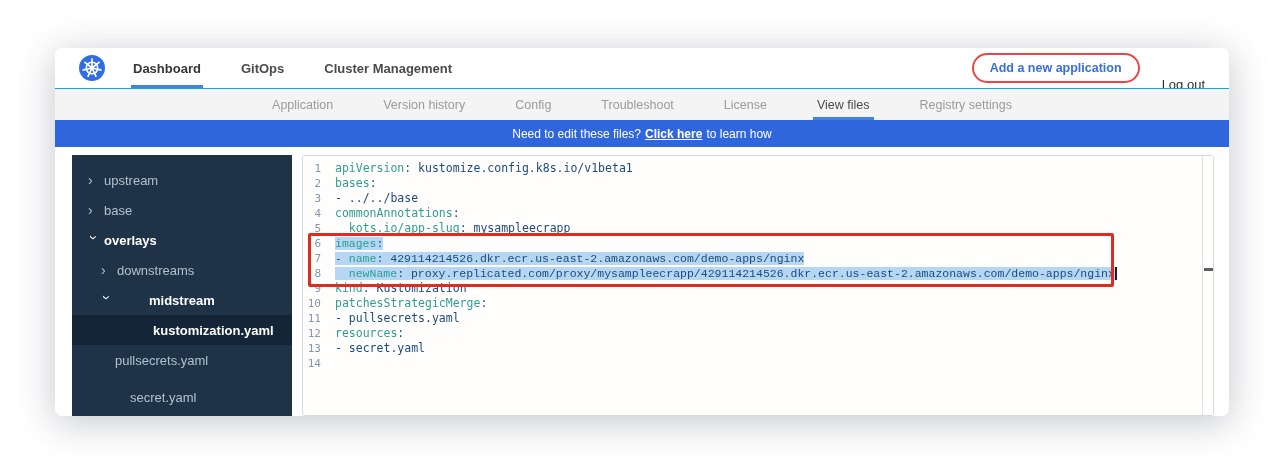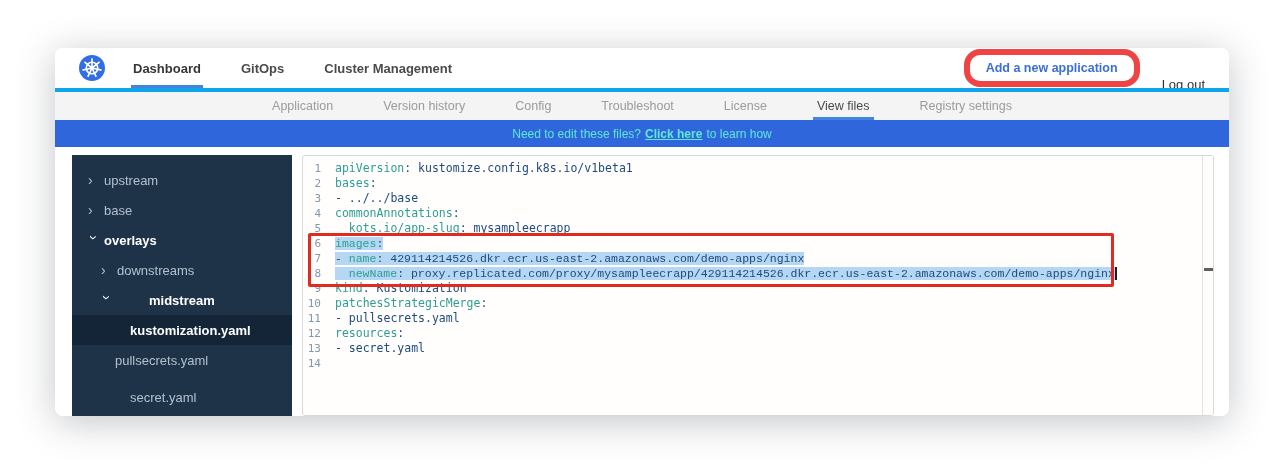--- a/index.html
+++ b/index.html
@@ -15,33 +15,33 @@
 
   
   .topnav { height:40px; display:flex; align-items:center; padding:0 24px; background:#fff; flex:none; }
   .logo { width:26px; height:26px; margin-right:26px; flex:none; }
   .nav-items { display:flex; height:100%; }
   .topnav-item { position:relative; display:flex; align-items:center; padding:0 2px; margin-right:36px;
     font-size:13px; font-weight:600; color:#4a4a4a; cursor:pointer; }
   .topnav-item.active { color:#363636; }
   .topnav-item.active::after { content:""; position:absolute; left:0; right:0; bottom:0; height:3px; background:#4285de; }
   .topnav-right { margin-left:auto; display:flex; align-items:center; gap:22px; }
-  .add-btn { border:6px solid #ef4444; color:#3b6fd4; background:#fff; border-radius:16px;
+  .add-btn { border:2px solid #ef4444; color:#3b6fd4; background:#fff; border-radius:16px;
     padding:6px 16px; font-size:12.5px; font-weight:700; font-family:"Liberation Sans",sans-serif; cursor:pointer; white-space:nowrap; }
   .logout { font-size:13px; color:#323232; cursor:pointer;margin-top:32px; }
 
   
-  .subnav { height:32px; background:#f4f4f4; border-top:4px solid #0ea5e9; display:flex; justify-content:center; flex:none; }
+  .subnav { height:32px; background:#f4f4f4; border-top:1px solid #0ea5e9; display:flex; justify-content:center; flex:none; }
   .subnav-tab { position:relative; display:flex; align-items:center; padding:0 4px; margin:0 21px;
     font-size:12.5px; color:#9b9b9b; cursor:pointer; white-space:nowrap; }
   .subnav-tab.active { color:#4a4a4a; }
   .subnav-tab.active::after { content:""; position:absolute; left:0; right:0; bottom:0; height:3px; background:#4285de; }
 
   
-  .banner { height:27px; background:#3066db; color:#5eead4; display:flex; align-items:center; justify-content:center;
+  .banner { height:27px; background:#3066db; color:#ffffff; display:flex; align-items:center; justify-content:center;
     font-size:12px; flex:none; }
   .banner b { font-weight:700; text-decoration:underline; cursor:pointer; margin:0 4px; }
 
   
   .content { flex:1; display:flex; padding:8px 15px 0 17px; background:#fff; min-height:0; }
 
   
   .filetree { width:220px; flex:none; background:#1e3248; color:#b2c1ce; padding-top:10px; overflow:hidden; }
   .tree-row { display:flex; align-items:center; height:30px; font-size:13px; cursor:pointer; white-space:nowrap; }
   .tree-row.bold { color:#ffffff; font-weight:700; }
@@ -130,21 +130,21 @@
             <span>overlays</span>
           </div>
           <div class="tree-row" style="padding-left: 29px;">
             <span class="chev">›</span>
             <span>downstreams</span>
           </div>
           <div class="tree-row bold" style="padding-left: 29px; gap: 32px;">
             <span class="chev expanded">›</span>
             <span>midstream</span>
           </div>
-          <div class="tree-row selected" style="padding-left: 42px; align-items: center;">
+          <div class="tree-row selected" style="padding-left: 65px; align-items: center;">
             <span style="display: inline-block; width: 16px;"></span>
             <span>kustomization.yaml</span>
           </div>
           <div class="tree-row" style="padding-left: 27px;">
             <span style="display: inline-block; width: 16px;"></span>
             <span>pullsecrets.yaml</span>
           </div>
           <div class="tree-row" style="padding-left: 42px; align-items: flex-end;">
             <span style="display: inline-block; width: 16px;"></span>
             <span>secret.yaml</span>

